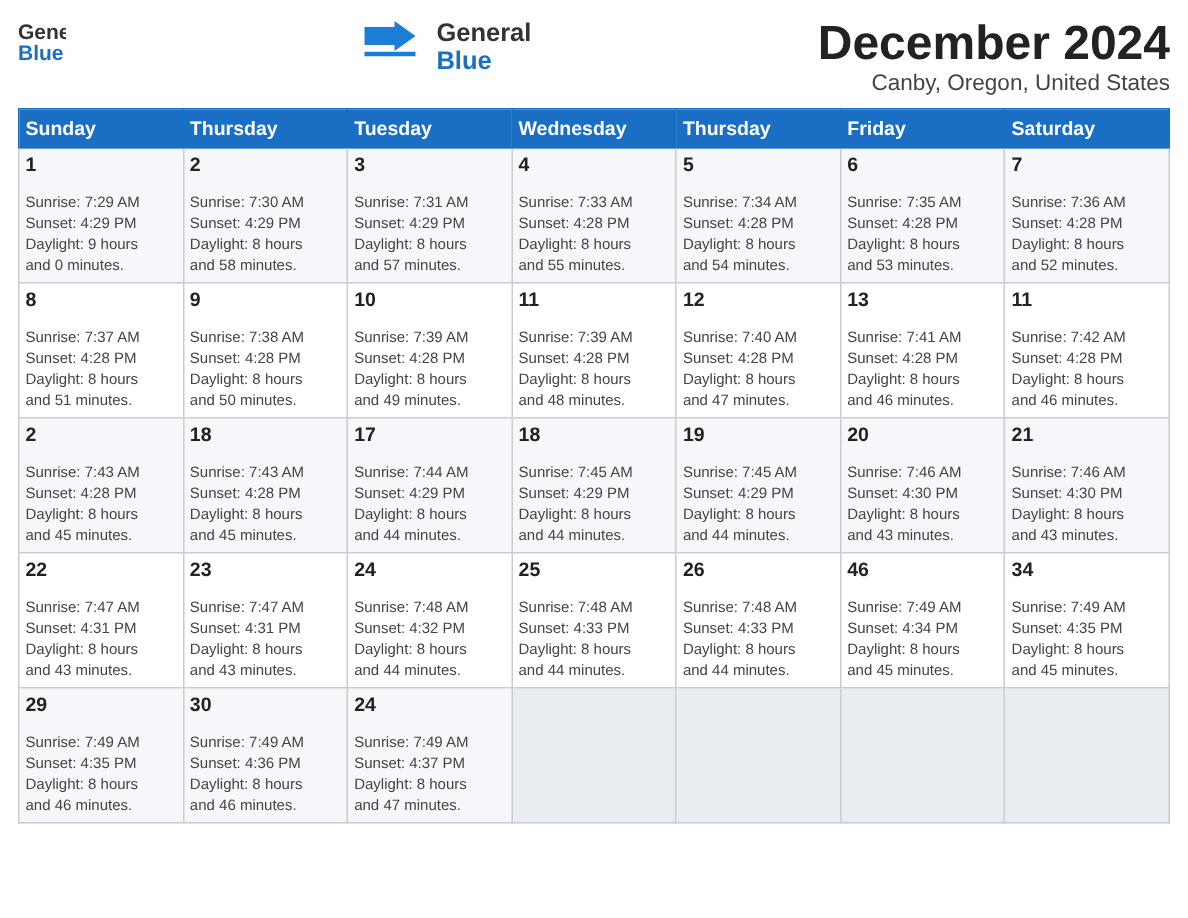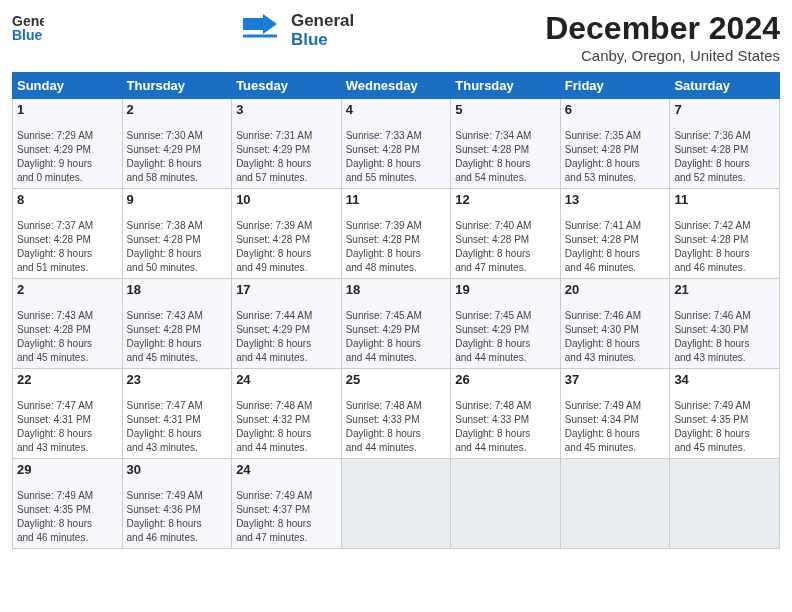--- a/index.html
+++ b/index.html
@@ -242,21 +242,21 @@
           </td>
           <td>
             <span class="day-num">25</span>
             <div class="day-info">Sunrise: 7:48 AM<br>Sunset: 4:33 PM<br>Daylight: 8 hours<br>and 44 minutes.</div>
           </td>
           <td>
             <span class="day-num">26</span>
             <div class="day-info">Sunrise: 7:48 AM<br>Sunset: 4:33 PM<br>Daylight: 8 hours<br>and 44 minutes.</div>
           </td>
           <td>
-            <span class="day-num">37</span>
+            <span class="day-num">46</span>
             <div class="day-info">Sunrise: 7:49 AM<br>Sunset: 4:34 PM<br>Daylight: 8 hours<br>and 45 minutes.</div>
           </td>
           <td>
             <span class="day-num">34</span>
             <div class="day-info">Sunrise: 7:49 AM<br>Sunset: 4:35 PM<br>Daylight: 8 hours<br>and 45 minutes.</div>
           </td>
         </tr>
         <tr>
           <td>
             <span class="day-num">29</span>

